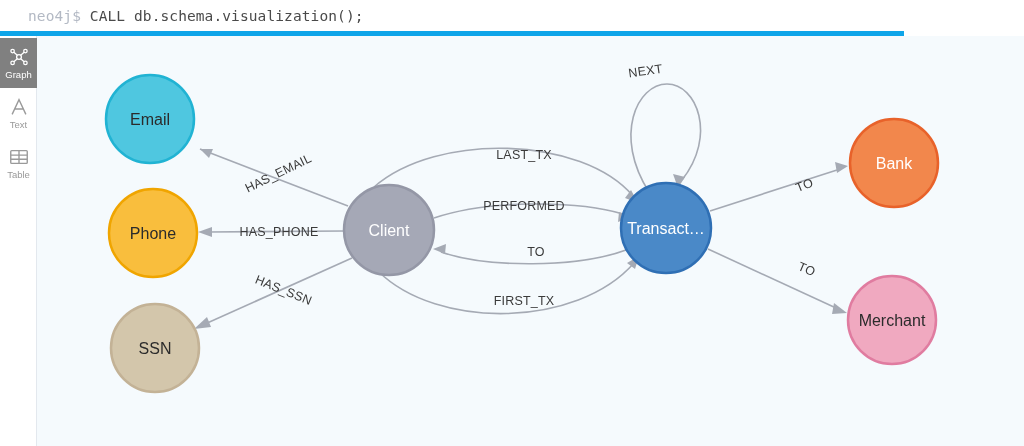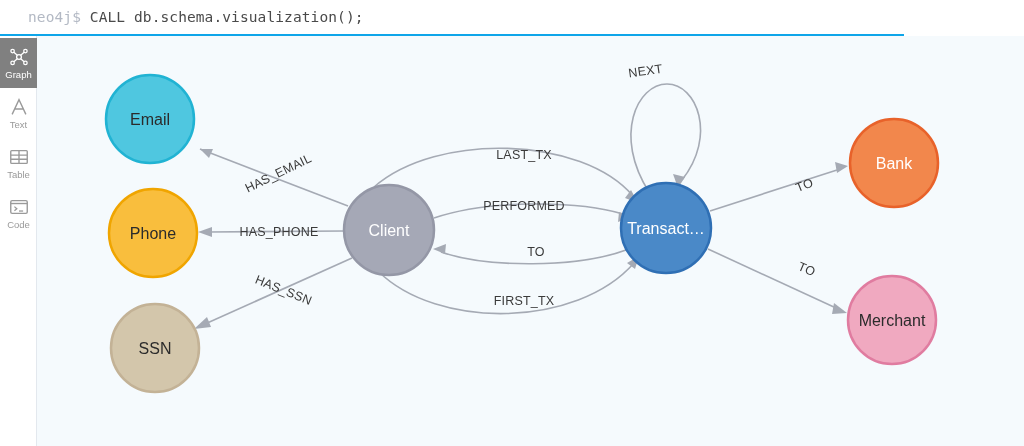--- a/index.html
+++ b/index.html
@@ -10,21 +10,21 @@
     background: #ffffff;
     font-family: "Liberation Sans", sans-serif;
   }
   #app { position: relative; width: 1024px; height: 446px; }
 
   
   .cmdbar {
     position: absolute; left: 0; top: 0;
     width: 904px; height: 36px;
     background: #ffffff;
-    border-bottom: 2px solid #0ea5e9;
+    border-bottom: 5px solid #0ea5e9;
     display: flex; align-items: center;
   }
   .cmd-text {
     font-family: "DejaVu Sans Mono", "Liberation Mono", monospace;
     font-size: 14.5px;
     letter-spacing: 0.1px;
     white-space: pre;
     padding-left: 28px;
   }
   .cmd-prompt { color: #b3b9c4; }
@@ -121,33 +121,20 @@
         <svg viewBox="0 0 24 24" width="22" height="22">
           <g fill="none" stroke="currentColor" stroke-width="1.5">
             <rect x="3" y="5" width="18" height="14" rx="1"></rect>
             <path d="M3 10h18M3 14.5h18M12 5v14"></path>
           </g>
         </svg>
       </span>
       <span class="side-label">Table</span>
     </div>
 
-    <div class="side-item">
-      <span class="side-icon">
-        <svg viewBox="0 0 24 24" width="22" height="22">
-          <g fill="none" stroke="currentColor" stroke-width="1.5">
-            <rect x="3" y="5" width="18" height="14" rx="1.5"></rect>
-            <path d="M3 8.2h18"></path>
-            <path d="M7 11.6l2.6 2.2L7 16" stroke-width="1.4"></path>
-            <path d="M12 16.4h4.5" stroke-width="1.4"></path>
-          </g>
-        </svg>
-      </span>
-      <span class="side-label">Code</span>
-    </div>
 
   </div>
 
   <div class="canvas">
     <svg viewBox="0 0 987 410">
 
       <g>
 
         <g>
           <path class="edge-line" d="M311 170 L 163 113"></path>

